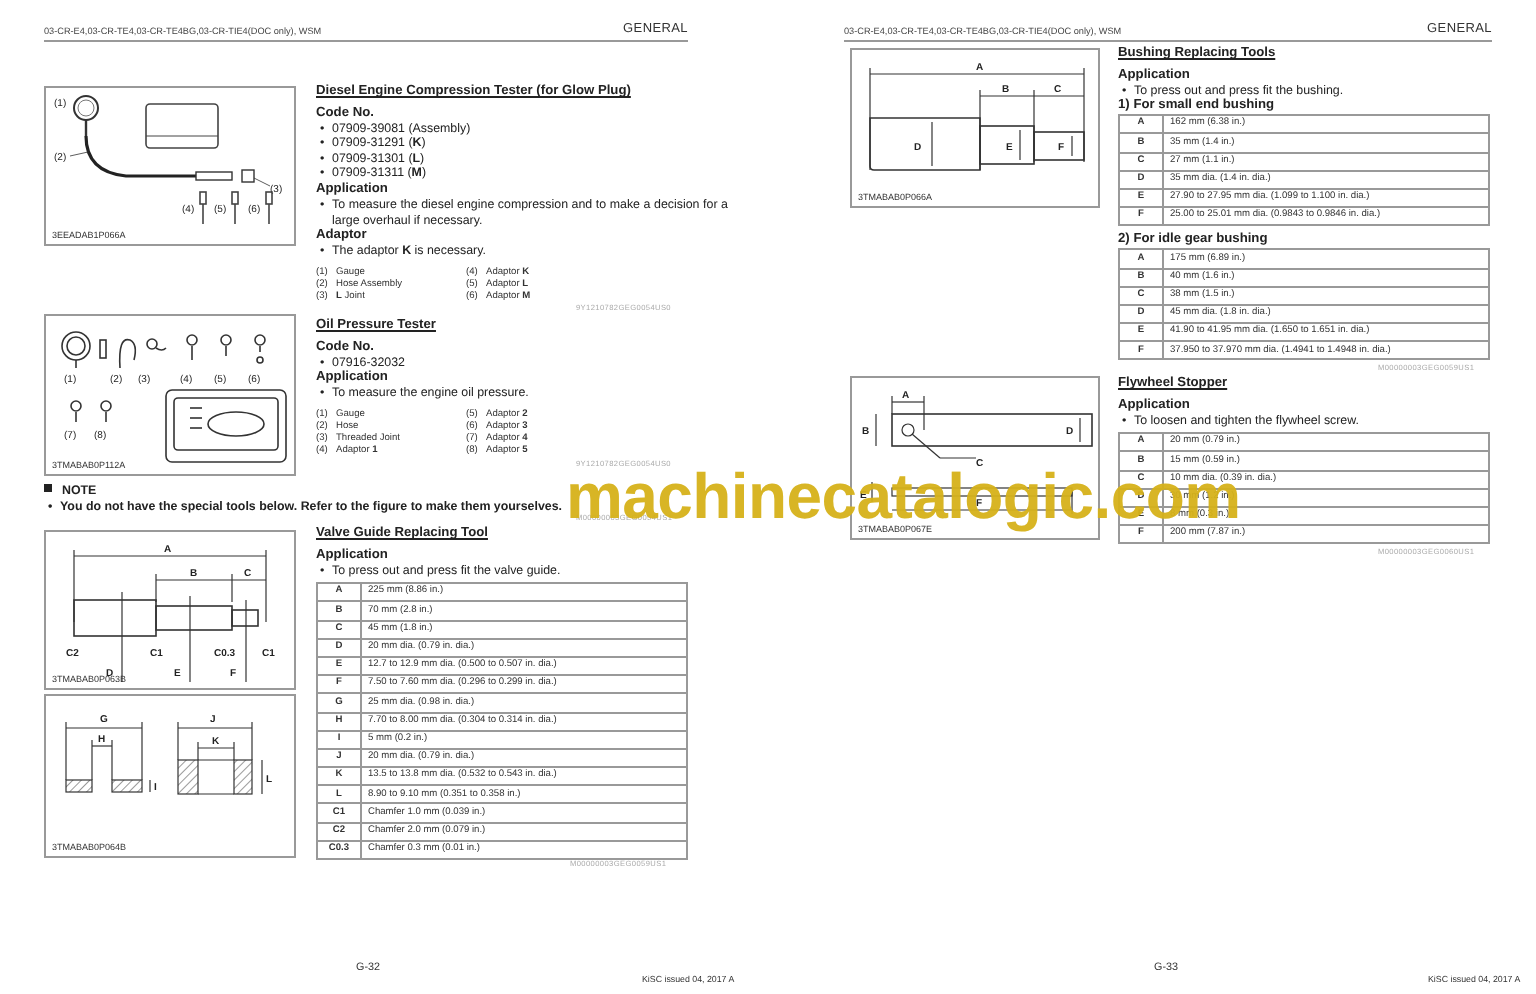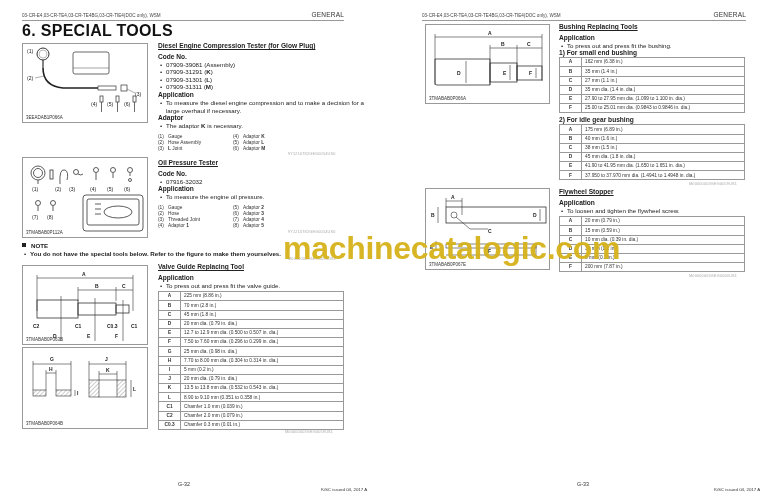--- a/index.html
+++ b/index.html
@@ -37,21 +37,20 @@
   .lblb { font-family: "Liberation Sans", sans-serif; font-size: 5px; font-weight: bold; fill: #222; }
 </style>
 </head>
 <body>
 
 <div class="page left">
   <div class="run-head">
     <span class="code">03-CR-E4,03-CR-TE4,03-CR-TE4BG,03-CR-TIE4(DOC only), WSM</span>
     <span class="section">GENERAL</span>
   </div>
-  <div class="chapter-title">6.  SPECIAL TOOLS</div>
 
   <div class="figure" style="left:22px; top:43px; width:126px; height:80px;">
     <svg width="126" height="80">
       <text x="4" y="9" class="lbl">(1)</text>
       <circle cx="20" cy="10" r="6" fill="none" stroke="#333" stroke-width="1"></circle>
       <circle cx="20" cy="10" r="4" fill="none" stroke="#777" stroke-width="0.5"></circle>
       <line x1="20" y1="16" x2="20" y2="24" stroke="#333" stroke-width="1.2"></line>
       <path d="M20 24 Q20 42 40 44 L75 44" fill="none" stroke="#222" stroke-width="1.6"></path>
       <rect x="75" y="42" width="18" height="4" fill="none" stroke="#333" stroke-width="0.7"></rect>
       <rect x="98" y="41" width="6" height="6" fill="none" stroke="#333" stroke-width="0.7"></rect>

